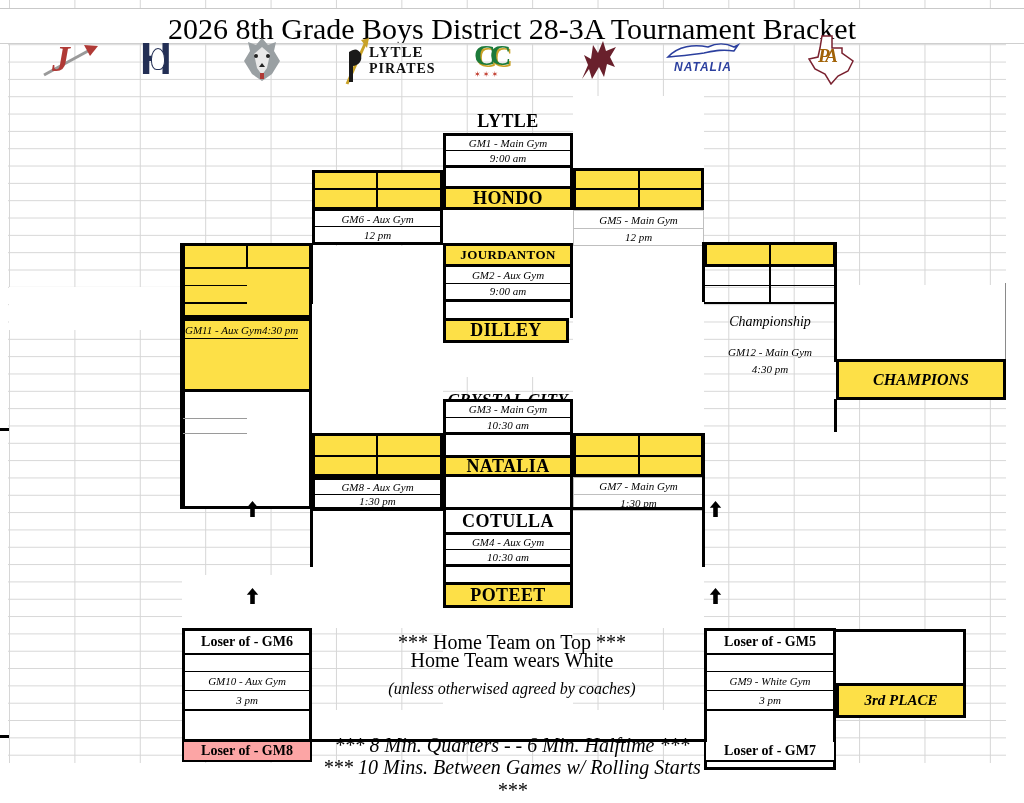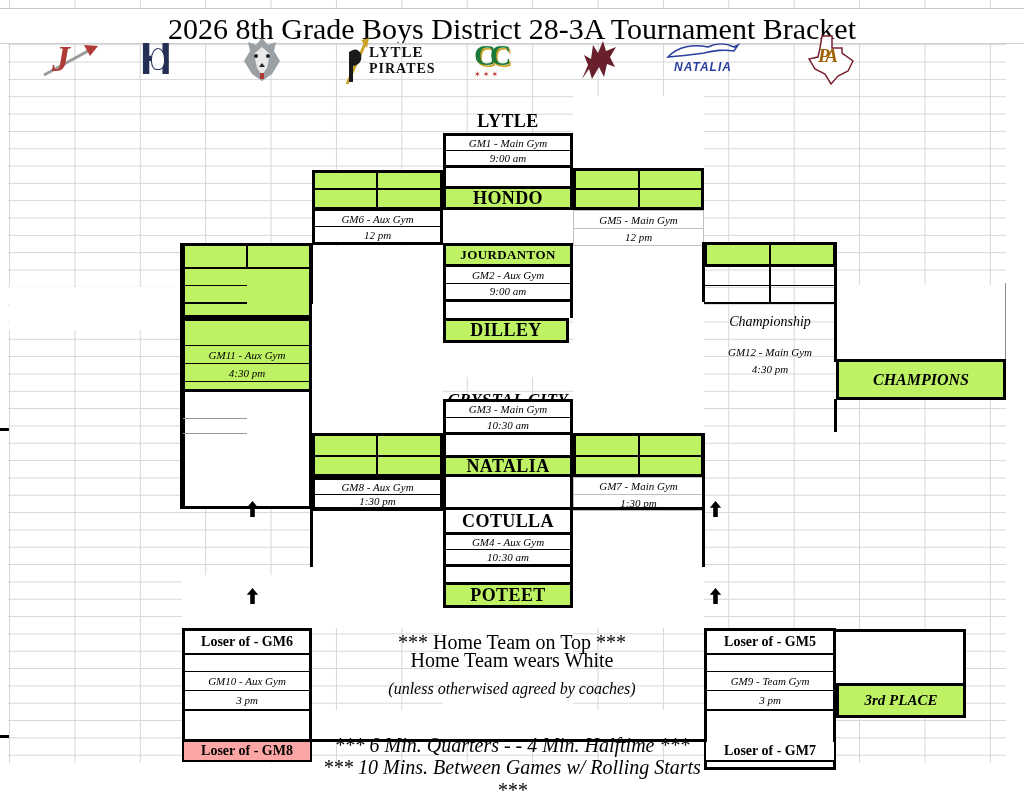--- a/index.html
+++ b/index.html
@@ -5,21 +5,21 @@
   html,body{margin:0;padding:0;}
   body{position:relative;width:1024px;height:803px;background:#fff;overflow:hidden;
        font-family:"Liberation Serif",serif;color:#000;}
   .abs{position:absolute;box-sizing:border-box;}
   .grid{background-image:
         linear-gradient(to right,#d6d6d6 1px,transparent 1px),
         linear-gradient(to bottom,#d6d6d6 1px,transparent 1px);
         background-size:65.4px 17.34px;background-position:9px 9.6px;}
   .wp{background:#fff;}
   .bar{background:#000;}
-  .tbox{border:3px solid #000;background:#bef264;}
+  .tbox{border:3px solid #000;background:#fde047;}
   .rails{border-left:3px solid #000;border-right:3px solid #000;background:#fff;}
   .team{font-weight:bold;font-size:18px;text-align:center;letter-spacing:.4px;
         display:flex;align-items:center;justify-content:center;}
   .ital{font-style:italic;margin-top:12px;}
   .gl{font-style:italic;font-size:11px;text-align:center;}
   .gamebox{border:3px solid #000;background:#fff;display:flex;flex-direction:column;}
   .gamebox .r1{flex:1;border-bottom:1px solid #000;display:flex;align-items:center;justify-content:center;}
   .gamebox .r2{flex:1;display:flex;align-items:center;justify-content:center;}
   .thin2{border:1px solid #bfbfbf;background:#fff;}
   .loserbox{border:3px solid #000;background:#fff;display:flex;flex-direction:column;}
@@ -163,21 +163,21 @@
 <div class="abs bar" style="left:573px;top:188px;width:131px;height:2px;"></div>
 <div class="abs thin2 gl lrow" style="left:573px;top:210px;width:131px;height:19px;">GM5 - Main Gym</div>
 <div class="abs thin2 gl lrow" style="left:573px;top:228px;width:131px;height:18px;">12 pm</div>
 
 <div class="abs tbox" style="left:182px;top:243px;width:130px;height:75px;"></div>
 <div class="abs bar" style="left:246px;top:243px;width:2px;height:26px;"></div>
 <div class="abs bar" style="left:182px;top:267px;width:130px;height:2px;"></div>
 <div class="abs" style="left:182px;top:285px;width:65px;height:1px;background:#000;"></div>
 <div class="abs" style="left:182px;top:302px;width:65px;height:2px;background:#000;"></div>
 
-<div class="abs tbox" style="left:182px;top:318px;width:130px;height:74px;display:flex;flex-direction:column;">
+<div class="abs tbox" style="left:182px;top:318px;width:130px;height:74px;display:flex;flex-direction:row;">
   <div style="height:24px;border-bottom:1px solid #000;"></div>
   <div class="gl lrow" style="height:17px;border-bottom:1px solid #000;">GM11 - Aux Gym</div>
   <div class="gl lrow" style="height:17px;border-bottom:1px solid #000;">4:30 pm</div>
   <div style="flex:1;"></div>
 </div>
 <div class="abs" style="left:182px;top:392px;width:130px;height:117px;border-left:3px solid #000;border-right:3px solid #000;border-bottom:3px solid #000;background:#fff;"></div>
 <div class="abs" style="left:182px;top:418px;width:65px;height:1px;background:#9a9a9a;"></div>
 <div class="abs" style="left:182px;top:433px;width:65px;height:1px;background:#9a9a9a;"></div>
 
 <div class="abs tbox" style="left:704px;top:242px;width:132px;height:25px;"></div>
@@ -238,25 +238,25 @@
   <div style="height:16px;border-bottom:1px solid #000;"></div>
   <div class="lrow gl" style="height:18px;border-bottom:1px solid #000;">GM10 - Aux Gym</div>
   <div class="lrow gl" style="height:18px;border-bottom:2px solid #000;">3 pm</div>
   <div style="flex:1;"></div>
 </div>
 <div class="abs lrow loser" style="left:182px;top:742px;width:130px;height:20px;border:2px solid #000;border-top:none;background:#fca5a5;">Loser of - GM8</div>
 
 <div class="abs loserbox" style="left:704px;top:628px;width:132px;height:142px;">
   <div class="lrow loser" style="height:22px;border-bottom:2px solid #000;">Loser of - GM5</div>
   <div style="height:16px;border-bottom:1px solid #000;"></div>
-  <div class="lrow gl" style="height:18px;border-bottom:1px solid #000;">GM9 - Team Gym</div>
+  <div class="lrow gl" style="height:18px;border-bottom:1px solid #000;">GM9 - White Gym</div>
   <div class="lrow gl" style="height:18px;border-bottom:2px solid #000;">3 pm</div>
   <div style="flex:1;"></div>
 </div>
 <div class="abs lrow loser" style="left:704px;top:742px;width:132px;height:20px;border:2px solid #000;border-top:none;background:#fff;">Loser of - GM7</div>
 
 <div class="abs tbox bigl" style="left:836px;top:683px;width:130px;height:35px;font-size:15px;">3rd PLACE</div>
 
 <div class="abs note" style="left:332px;top:631px;width:360px;height:18px;">*** Home Team on Top ***</div>
 <div class="abs note" style="left:332px;top:649px;width:360px;height:18px;">Home Team wears White</div>
 <div class="abs note ital" style="left:332px;top:668px;width:360px;height:16px;font-size:16px;">(unless otherwised agreed by coaches)</div>
-<div class="abs note ital" style="left:312px;top:722px;width:400px;height:17px;">*** 6 Min. Quarters - - 4 Min. Halftime ***</div>
+<div class="abs note ital" style="left:312px;top:722px;width:400px;height:17px;">*** 8 Min. Quarters - - 6 Min. Halftime ***</div>
 <div class="abs note ital" style="left:312px;top:744px;width:400px;height:17px;">*** 10 Mins. Between Games w/ Rolling Starts ***</div>
 
 </body></html>

